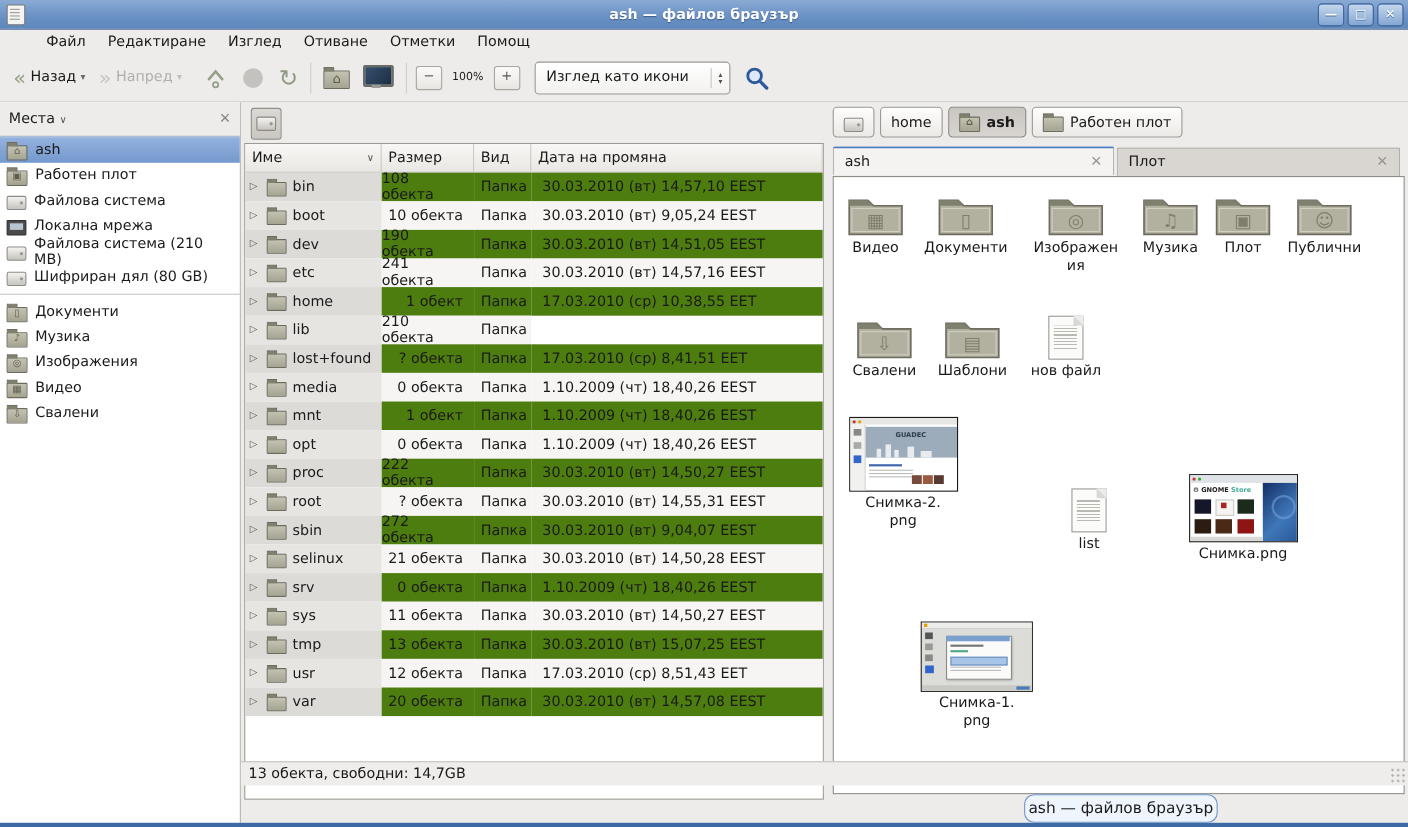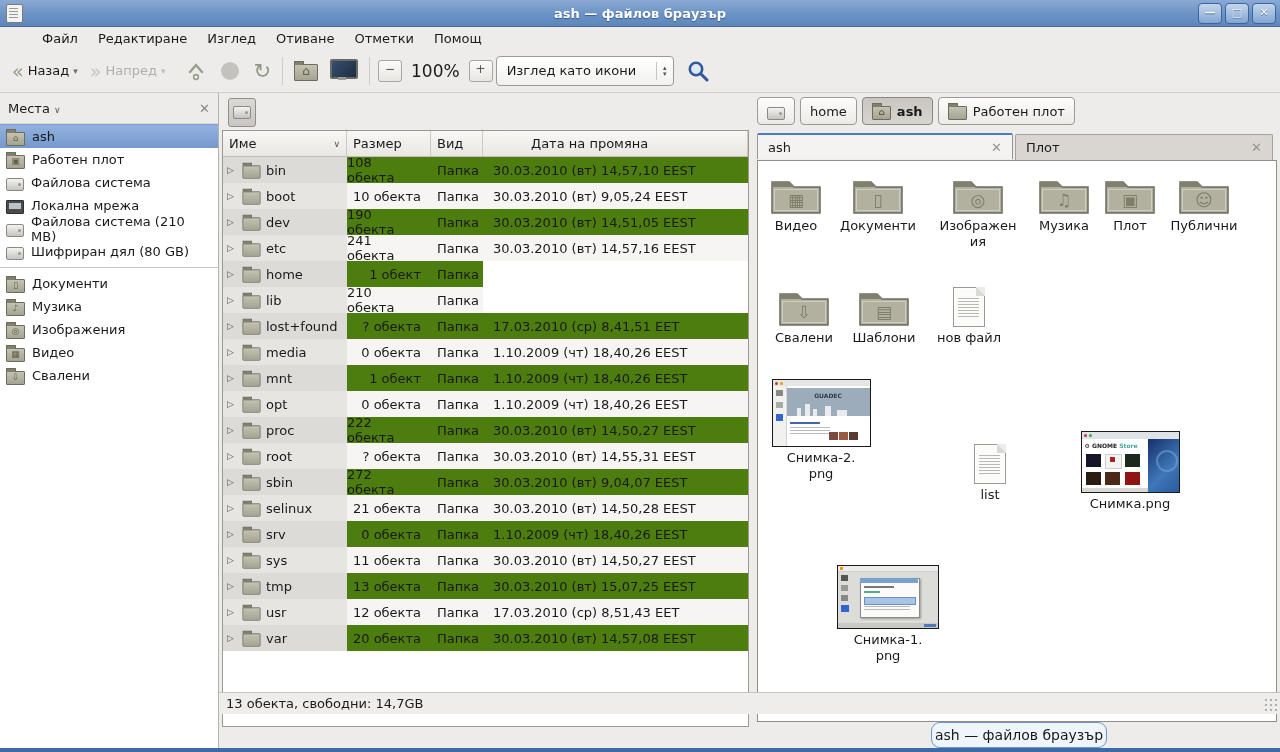--- a/index.html
+++ b/index.html
@@ -27,23 +27,23 @@
     border-bottom:1px solid #d2cfcb;}
   .tbtn{display:flex;align-items:center;gap:4px;padding:4px 6px;border-radius:3px;}
   .tbtn .glyph{font-size:19px;line-height:16px;color:#96a089;}
   .tbtn.disabled{color:#b2afaa;}
   .tbtn.disabled .glyph{color:#c8c5c0;}
   .ddarrow{font-size:9px;color:#6e6b66;}
   .tbtn.disabled .ddarrow{color:#c2bfba;}
   .tsep{width:1px;height:28px;background:#cfccc7;margin:0 5px;}
   .zoombtn{width:22px;height:20px;border:1px solid #a9a59f;border-radius:3px;
     background:linear-gradient(#fbfaf9,#e8e6e2);text-align:center;line-height:17px;font-size:12px;color:#555;margin:0 3px;}
-  .zoomlabel{margin:0 6px;font-size:17px;}
+  .zoomlabel{margin:0 6px;font-size:10px;}
   .combo{display:flex;align-items:center;height:28px;border:1px solid #9d9a94;border-radius:4px;
-    background:linear-gradient(#ffffff,#f2f1ef);padding:0 6px 0 10px;width:160px;justify-content:space-between;}
+    background:linear-gradient(#ffffff,#f2f1ef);margin-left:10px;padding:0 6px 0 10px;width:160px;justify-content:space-between;}
   .combo .spin{display:flex;flex-direction:column;font-size:7px;color:#555;line-height:6px;
     border-left:1px solid #c9c6c1;padding-left:6px;height:18px;justify-content:center;}
   .mini-monitor{width:24px;height:16px;background:linear-gradient(135deg,#35506f,#1d2d42);
     border:2px solid #6a6a66;border-radius:2px;position:relative;top:-2px;}
   .mini-monitor::after{content:"";position:absolute;left:6px;top:16px;width:8px;height:3px;background:#9a9a94;}
   
   .mf{position:relative;width:17px;height:12px;background:linear-gradient(#c4c3b2,#a5a491);
     border:1px solid #6c6b5e;border-radius:1px;margin-top:4px;flex:none;}
   .mf::before{content:"";position:absolute;top:-4px;left:-1px;width:8px;height:3px;background:#80806f;
     border:1px solid #6c6b5e;border-bottom:none;border-radius:1px 1px 0 0;}
@@ -278,21 +278,21 @@
           <div class="th" style="width: 124px; box-sizing: border-box;">
             <span>Име</span>
             <span class="sort">∨</span>
           </div>
           <div class="th" style="width: 84px; box-sizing: border-box;">
             <span>Размер</span>
           </div>
           <div class="th" style="width: 52px; box-sizing: border-box;">
             <span>Вид</span>
           </div>
-          <div class="th" style="flex: 1 1 0%; box-sizing: border-box; margin-left: 42px;">
+          <div class="th" style="flex: 1 1 0%; box-sizing: border-box;">
             <span>Дата на промяна</span>
           </div>
         </div>
       <div id="tree-body">
           <div class="trow odd">
             <div class="cell c-name nc">
               <span class="exp">▷</span>
               <span class="mf tree-mf"></span>
               <span>bin</span>
             </div>
@@ -331,20 +331,21 @@
             <div class="cell c-date">30.03.2010 (вт) 14,57,16 EEST</div>
           </div>
           <div class="trow odd">
             <div class="cell c-name nc">
               <span class="exp">▷</span>
               <span class="mf tree-mf"></span>
               <span>home</span>
             </div>
             <div class="cell c-size">1 обект</div>
             <div class="cell c-kind">Папка</div>
+            <div class="cell c-date">17.03.2010 (ср) 10,38,55 EET</div>
           </div>
           <div class="trow even">
             <div class="cell c-name nc">
               <span class="exp">▷</span>
               <span class="mf tree-mf"></span>
               <span>lib</span>
             </div>
             <div class="cell c-size">210 обекта</div>
             <div class="cell c-kind">Папка</div>
           </div>

